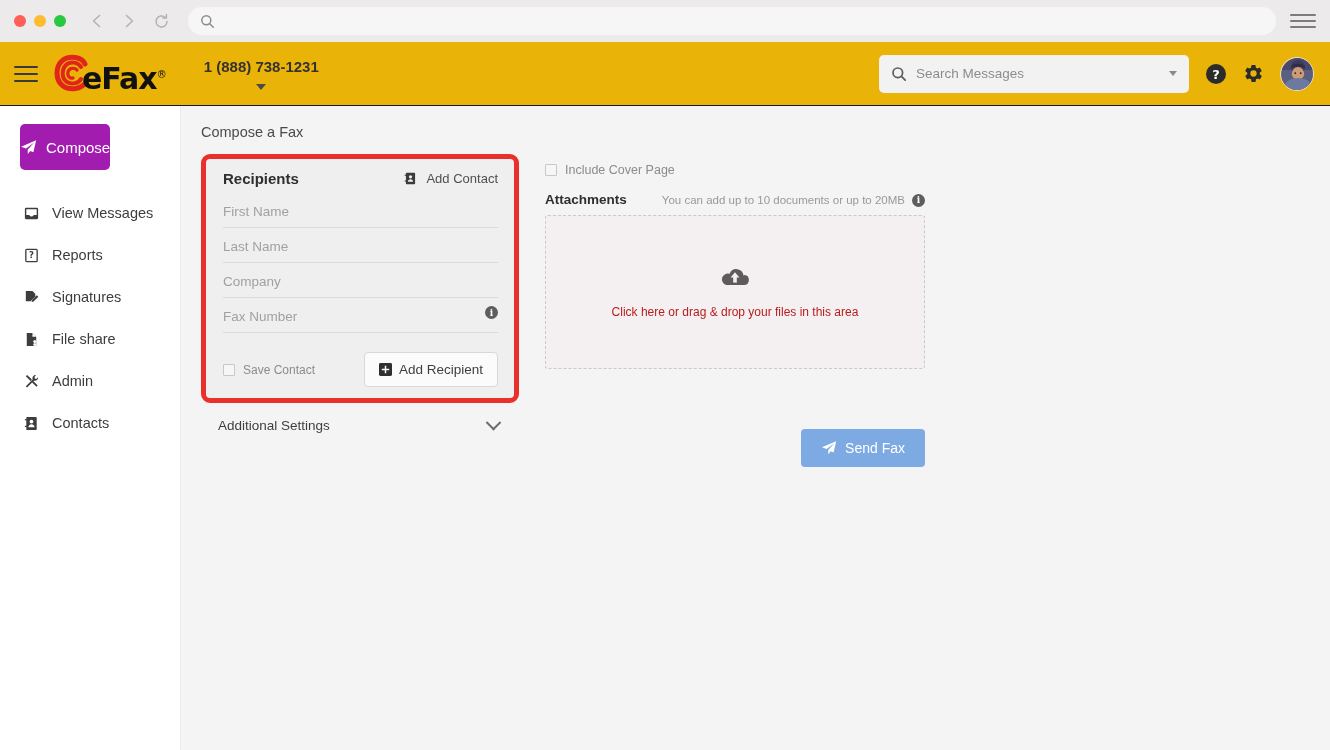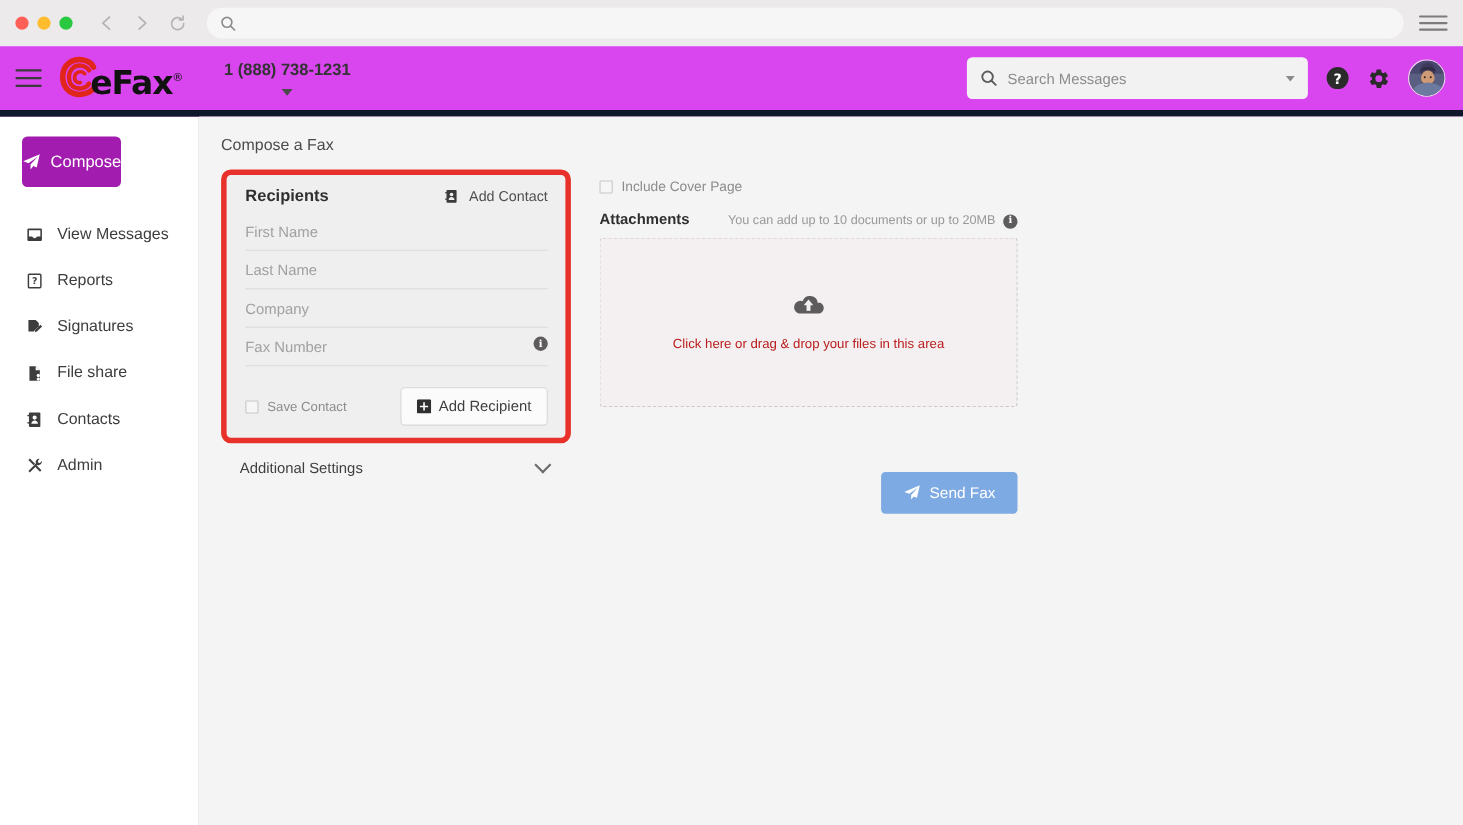--- a/index.html
+++ b/index.html
@@ -51,25 +51,25 @@
     right: 14px; top: 50%;
     transform: translateY(-50%);
     display: flex; flex-direction: column; gap: 4px;
     width: 26px;
   }
   .browser-menu span { display: block; height: 2px; background: #7d7b7b; border-radius: 1px; }
 
   
   .app-header {
     height: 64px;
-    background: #d946ef;
+    background: #eab308;
     display: flex;
     align-items: center;
     padding: 0 16px 0 14px;
-    border-bottom: 6px solid #0f172a;
+    border-bottom: 1px solid #0f172a;
     position: relative;
   }
   .ham {
     width: 24px; display: flex; flex-direction: column; gap: 5px;
     margin-right: 14px; cursor: pointer;
   }
   .ham span { height: 2px; background: #3a3a3a; border-radius: 1px; display: block; }
 
   .logo { display: flex; align-items: flex-end; gap: 1px; margin-right: 38px; }
   .logo-swirl { width: 42px; height: 40px; display: block; }
@@ -457,39 +457,39 @@
             <circle cx="12.5" cy="11" r="1.6" fill="#fff"></circle>
             <circle cx="12.5" cy="14.4" r="1.6" fill="#fff"></circle>
           </svg>
       </span>
       <span>File share</span>
     </div>
 
     <div class="nav-item">
       <span class="ni-icon">
         <svg width="17" height="17" viewBox="0 0 18 18" fill="currentColor">
+            <path d="M3 3.4l1.4-1.4 5 5-1.4 1.4z"></path>
+            <path d="M9.4 9.8l1.4-1.4 4.3 4.3a1 1 0 0 1-1.4 1.4z"></path>
+            <path d="M13.8 2.2a3.4 3.4 0 0 0-3.6 4.6L3 14l1.3 1.3 7.2-7.2a3.4 3.4 0 0 0 4.5-3.7l-1.9 1.9-1.6-.4-.4-1.6z"></path>
+          </svg>
+      </span>
+      <span>Admin</span>
+    </div>
+
+    <div class="nav-item">
+      <span class="ni-icon">
+        <svg width="17" height="17" viewBox="0 0 18 18" fill="currentColor">
             <rect x="3.5" y="2" width="11" height="14" rx="1"></rect>
             <circle cx="9" cy="7" r="2" fill="#fff"></circle>
             <path d="M5.8 13c0-2 1.6-3.2 3.2-3.2S12.2 11 12.2 13z" fill="#fff"></path>
             <rect x="2" y="4.4" width="2" height="1.3" fill="currentColor"></rect>
             <rect x="2" y="11.4" width="2" height="1.3" fill="currentColor"></rect>
           </svg>
       </span>
       <span>Contacts</span>
-    </div>
-
-    <div class="nav-item">
-      <span class="ni-icon">
-        <svg width="17" height="17" viewBox="0 0 18 18" fill="currentColor">
-            <path d="M3 3.4l1.4-1.4 5 5-1.4 1.4z"></path>
-            <path d="M9.4 9.8l1.4-1.4 4.3 4.3a1 1 0 0 1-1.4 1.4z"></path>
-            <path d="M13.8 2.2a3.4 3.4 0 0 0-3.6 4.6L3 14l1.3 1.3 7.2-7.2a3.4 3.4 0 0 0 4.5-3.7l-1.9 1.9-1.6-.4-.4-1.6z"></path>
-          </svg>
-      </span>
-      <span>Admin</span>
     </div>
   </div>
 
   <div class="main">
     <div class="page-title">Compose a Fax</div>
 
     <div class="columns">
 
       <div class="recip-wrap">
         <div class="recip-head">

